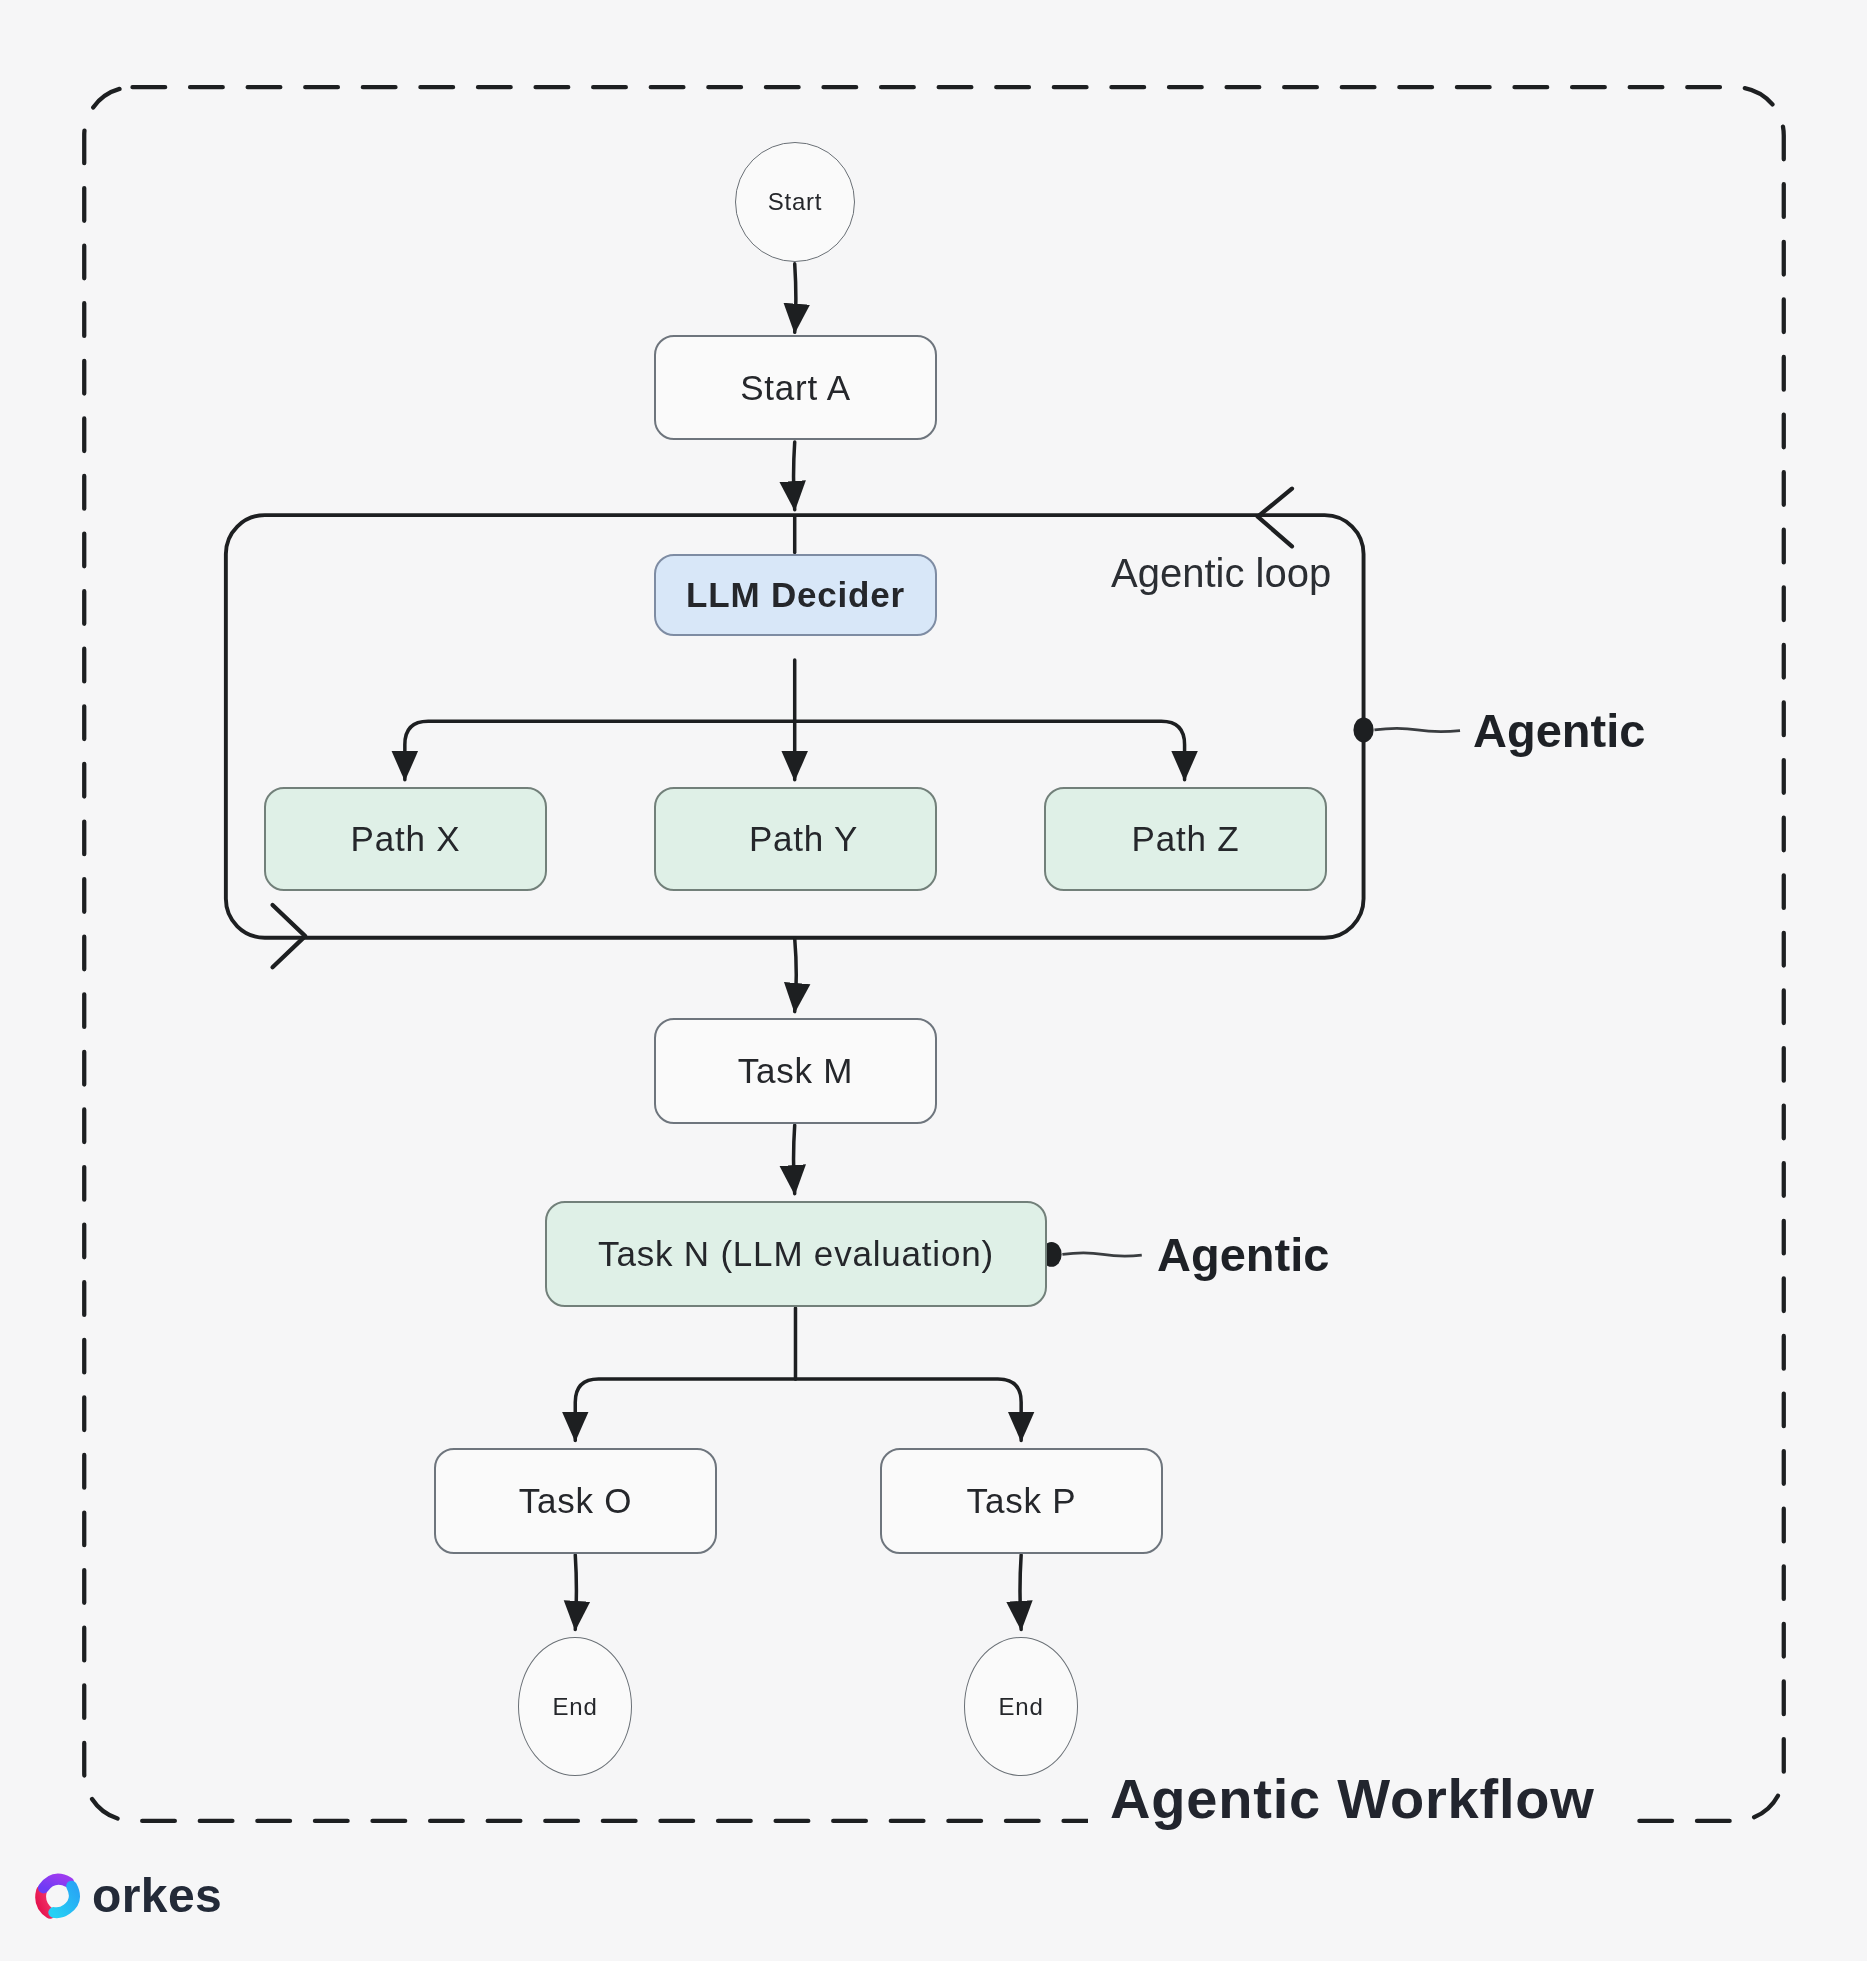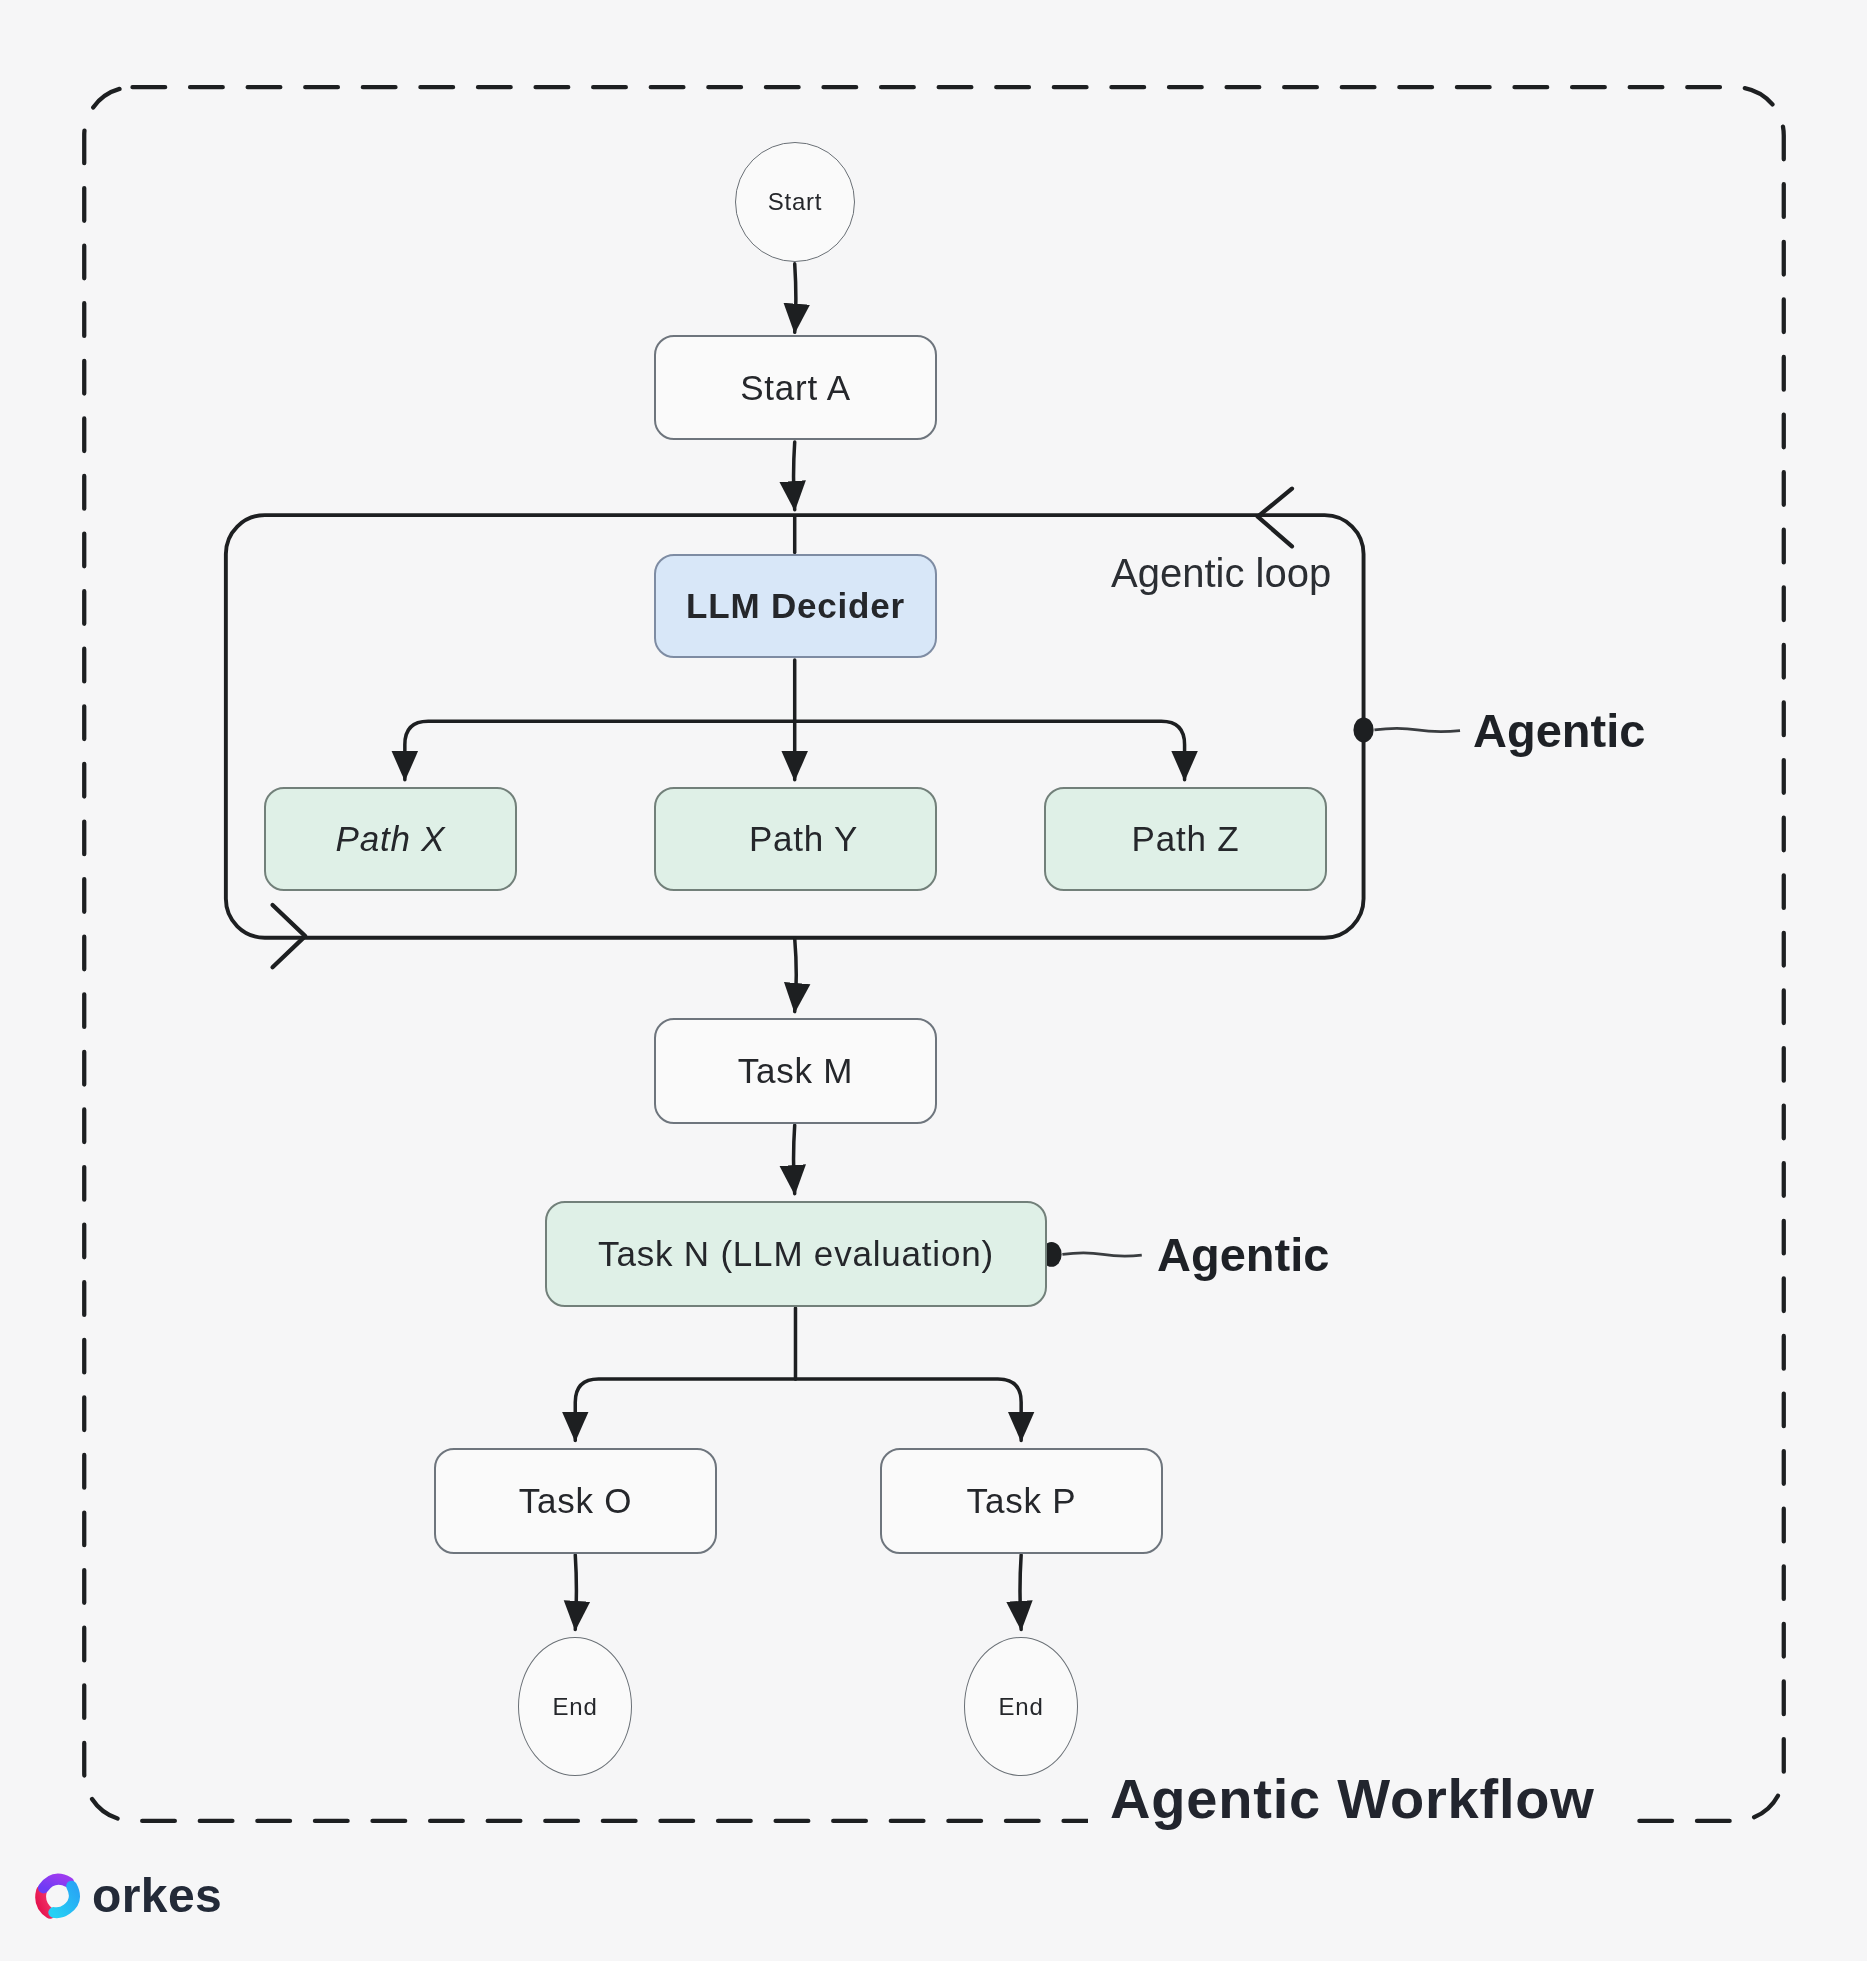--- a/index.html
+++ b/index.html
@@ -85,22 +85,22 @@
     <path d="M1766 938 q30 -4 55 0 t55 1" fill="none" stroke="#3a3d40" stroke-width="3.5"></path>
     <ellipse cx="1351" cy="1612" rx="13" ry="16" fill="#1d1f21"></ellipse>
     <path d="M1365 1612 q28 -4 52 0 t50 1" fill="none" stroke="#3a3d40" stroke-width="3.5"></path>
   </svg>
 
   <div class="terminal" style="left:735px;top:142px;width:120px;height:120px;">Start</div>
   <div class="terminal" style="left:518px;top:1637px;width:114px;height:139px;">End</div>
   <div class="terminal" style="left:964px;top:1637px;width:114px;height:139px;">End</div>
 
   <div class="node" style="left:654px;top:335px;width:283px;height:105px;">Start A</div>
-  <div class="node blue" style="left:654px;top:554px;width:283px;height:104px;">LLM Decider</div>
-  <div class="node green" style="left:264px;top:787px;width:253px;height:104px;font-style:italic;">Path X</div>
+  <div class="node blue" style="left:654px;top:554px;width:283px;height:82px;">LLM Decider</div>
+  <div class="node green" style="left:264px;top:787px;width:283px;height:104px;">Path X</div>
   <div class="node green" style="left:654px;top:787px;width:283px;height:104px;padding-left:16px;">Path Y</div>
   <div class="node green" style="left:1044px;top:787px;width:283px;height:104px;">Path Z</div>
   <div class="node" style="left:654px;top:1018px;width:283px;height:106px;">Task M</div>
   <div class="node green" style="left:545px;top:1201px;width:502px;height:106px;">Task N (LLM evaluation)</div>
   <div class="node" style="left:434px;top:1448px;width:283px;height:106px;">Task O</div>
   <div class="node" style="left:880px;top:1448px;width:283px;height:106px;">Task P</div>
 
   <div class="floating-label lbl-loop" style="left:1111px;top:551px;">Agentic loop</div>
   <div class="floating-label lbl-agentic" style="left:1473px;top:703px;">Agentic</div>
   <div class="floating-label lbl-agentic" style="left:1157px;top:1227px;">Agentic</div>

